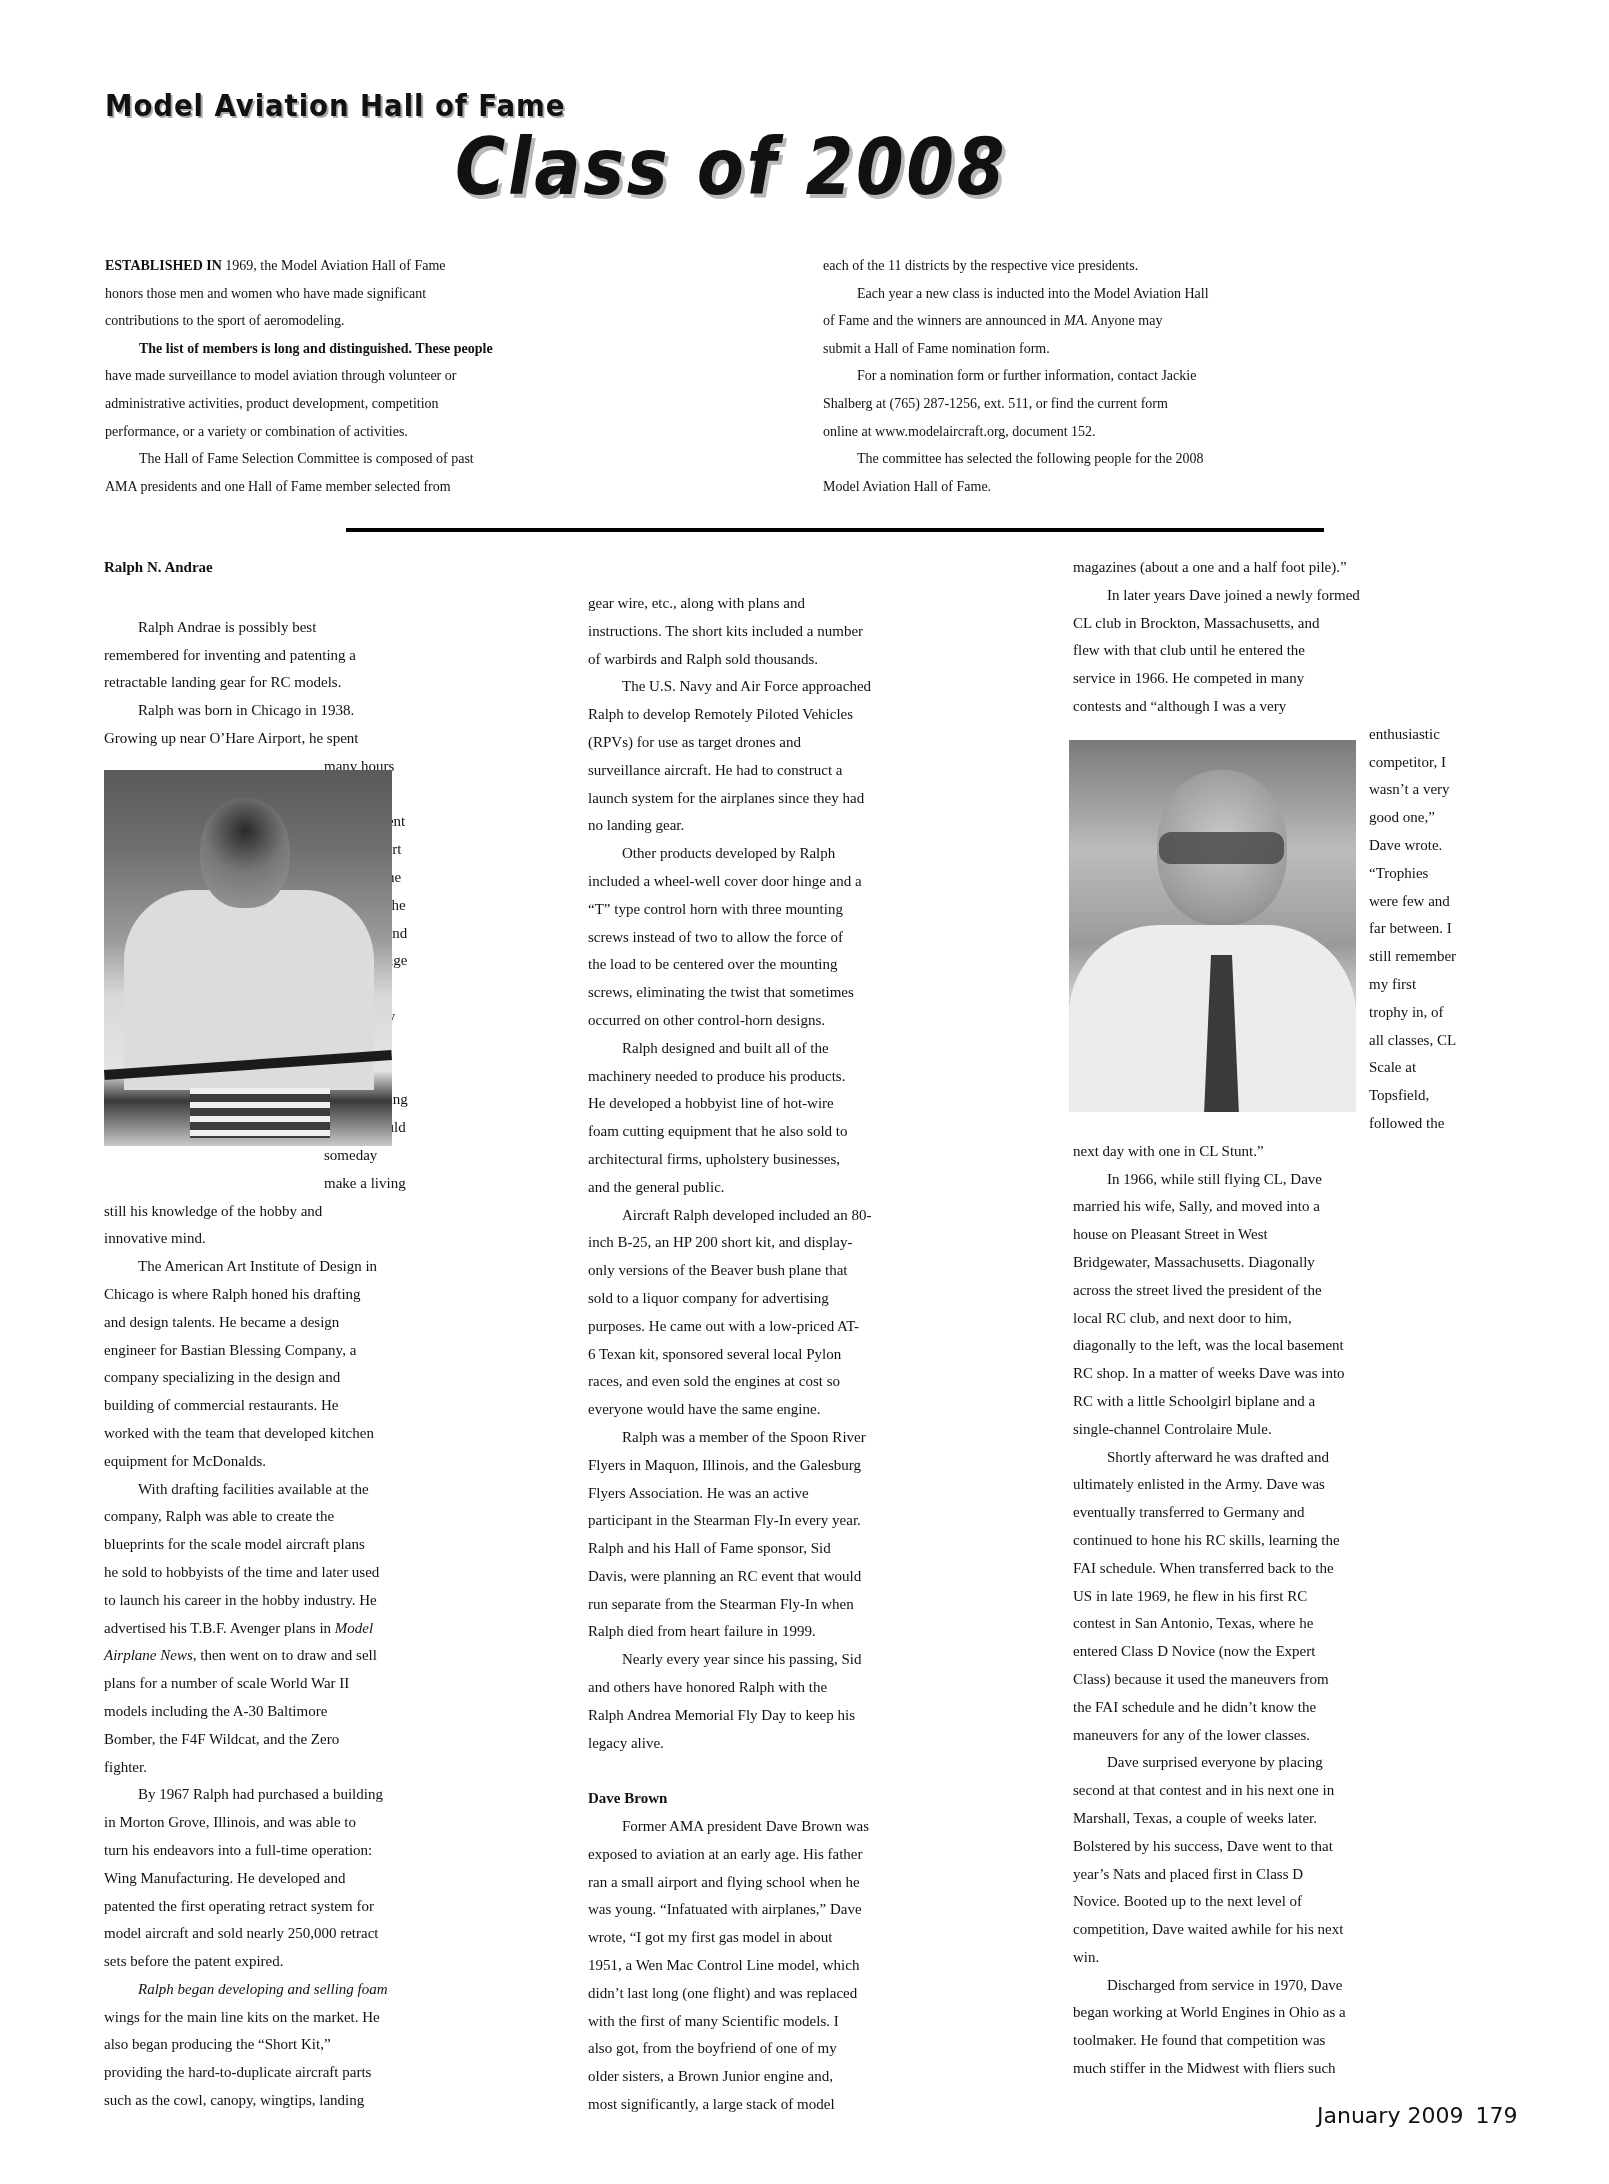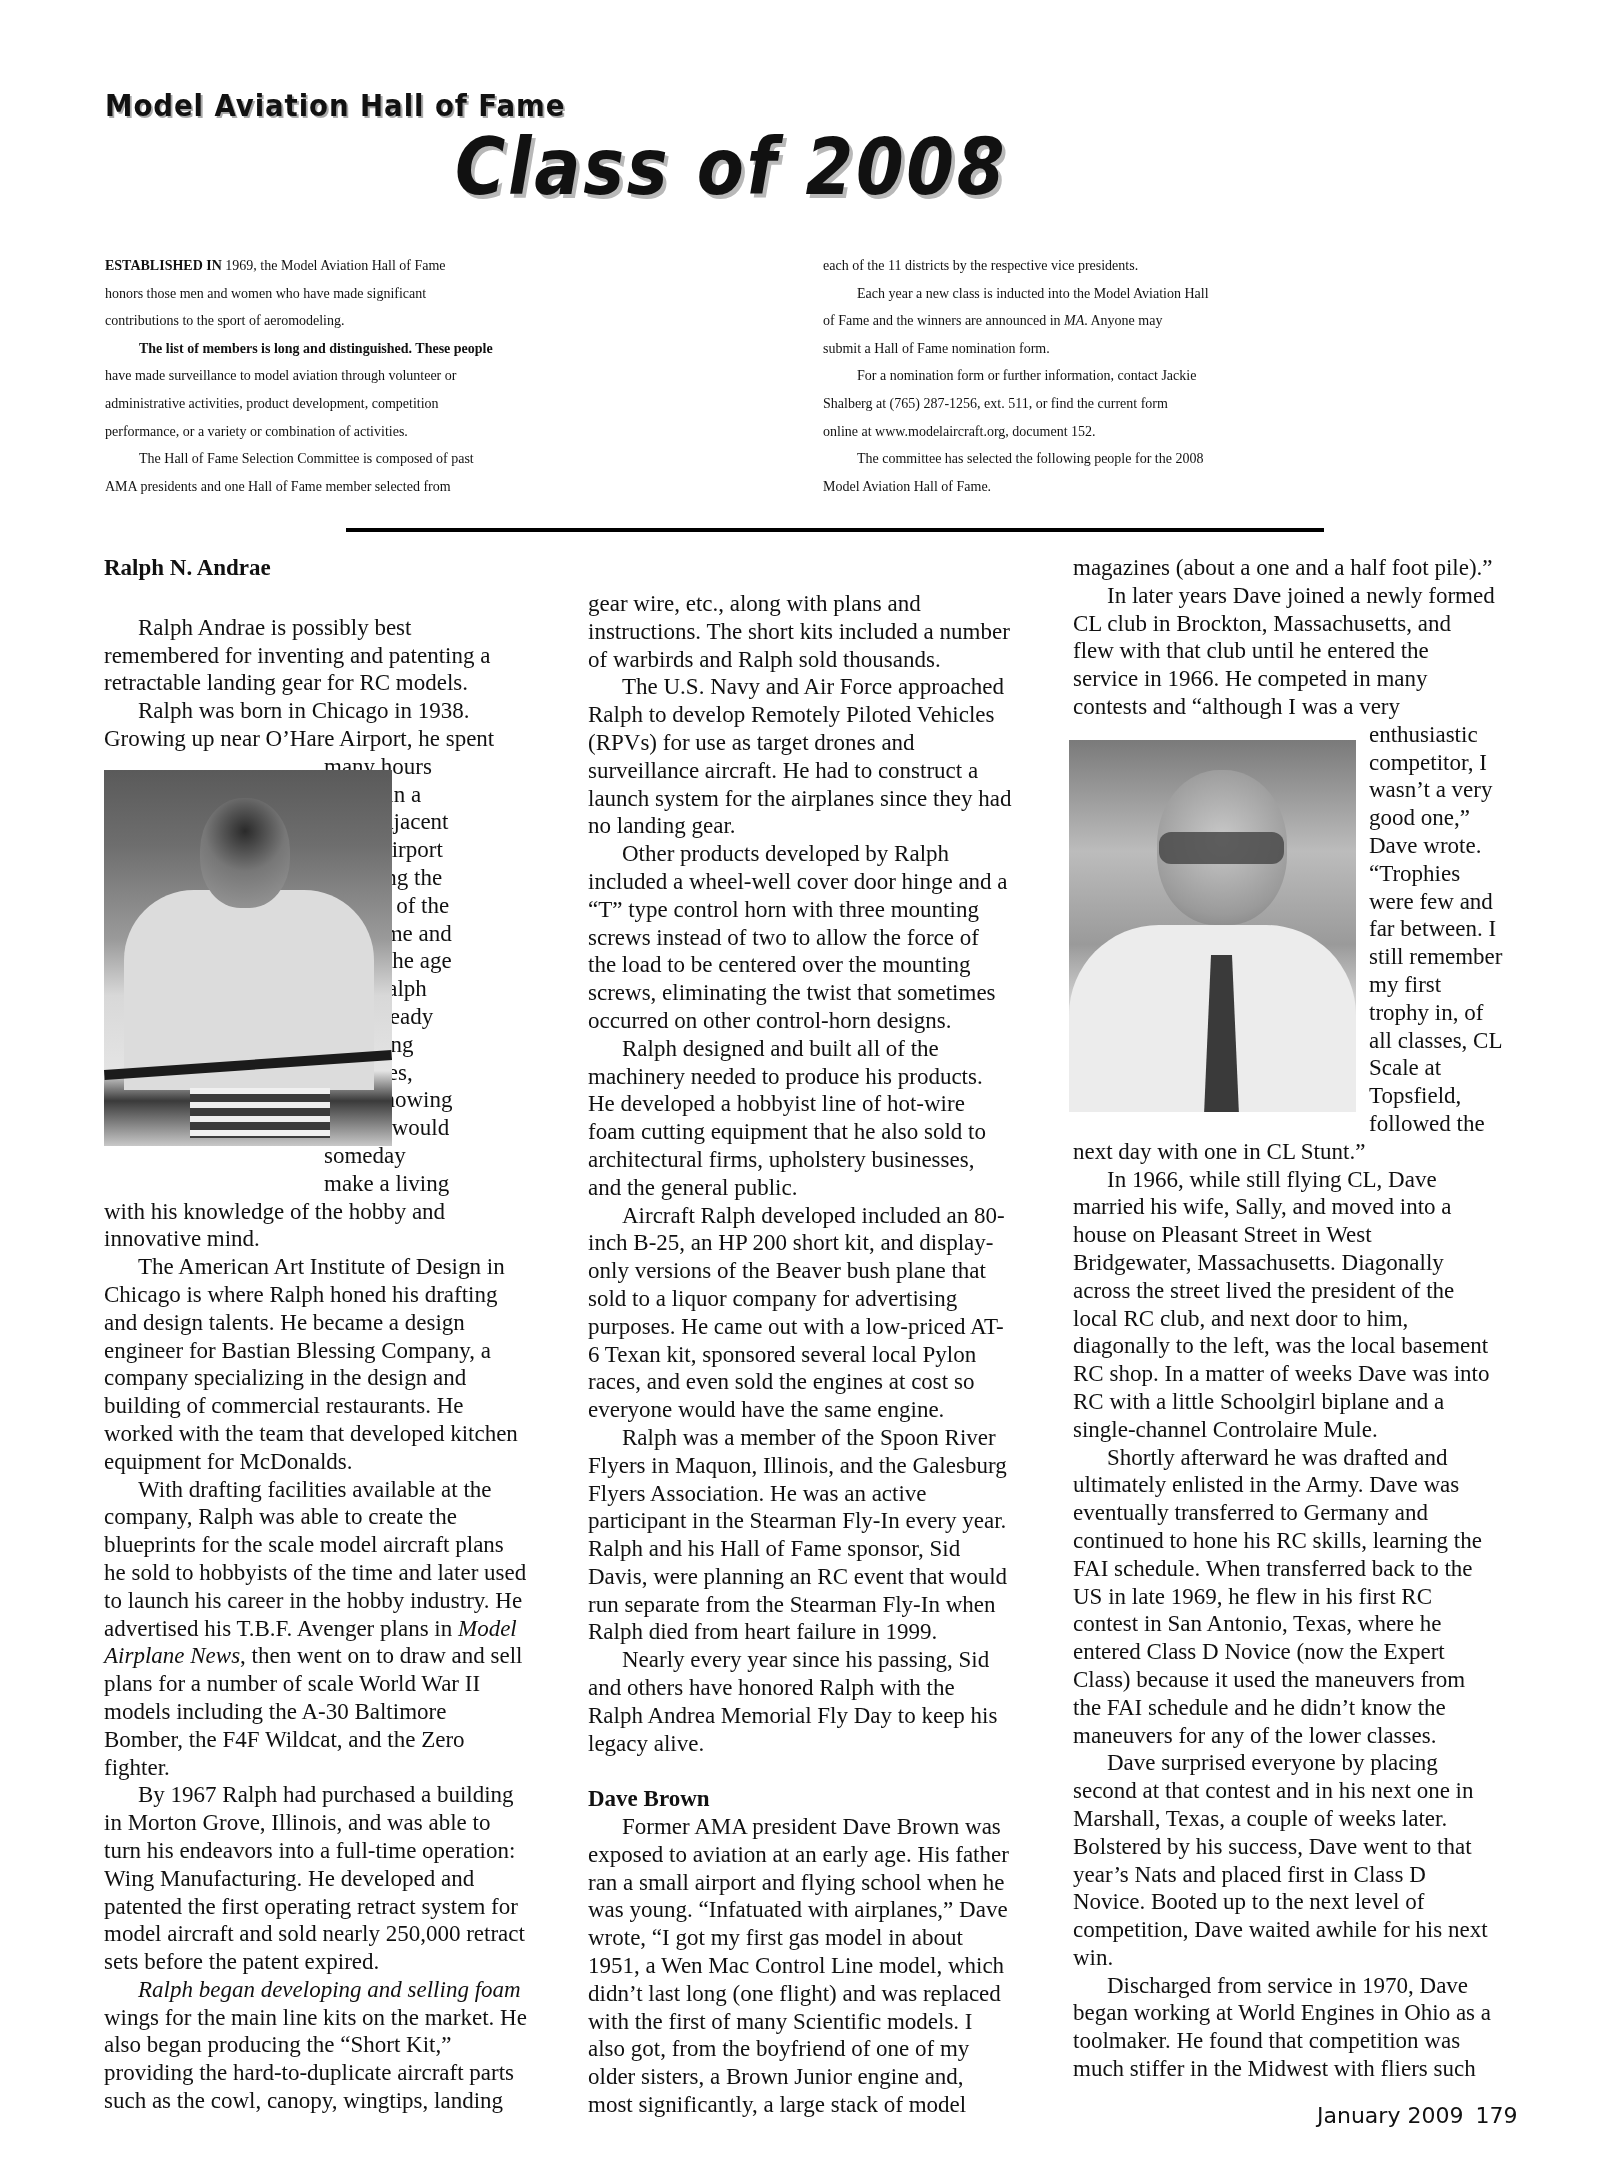--- a/index.html
+++ b/index.html
@@ -18,21 +18,21 @@
     font-family: "DejaVu Sans", "Liberation Sans", sans-serif;
     font-weight: bold; font-style: italic; font-size: 78px; letter-spacing: 3px;
     text-shadow: 4px 4px 0 #b8b8b8;
     transform: scaleX(0.88); transform-origin: left;
   }
 
   .intro { position: absolute; top: 252px; font-size: 14px; line-height: 27.6px; }
   #intro-left { left: 105px; width: 700px; }
   #intro-right { left: 823px; width: 700px; }
 
-  .col { position: absolute; top: 554px; font-size: 23px; line-height: 27.8px; }
+  .col { position: absolute; top: 554px; font-size: 15px; line-height: 27.8px; }
   #col1 { left: 104px; width: 460px; }
   #col2 { left: 588px; width: 462px; margin-top: 36px; }
   #col3 { left: 1073px; width: 460px; }
   .line { display: block; white-space: nowrap; }
   .subhead { font-weight: bold; display: block; }
   .gap { display: block; height: 27.8px; }
 
   #rule { position: absolute; left: 346px; top: 528px; width: 978px; height: 4px; background: #000; }
 
   .photo { position: absolute; overflow: hidden; }
@@ -107,21 +107,21 @@
         <span class="line">was already</span>
         <span class="line">designing</span>
         <span class="line">airplanes,</span>
         <span class="line">little knowing</span>
         <span class="line">that he would</span>
         <span class="line">someday</span>
         <span class="line">make a living</span>
       </div>
   </div>
   <div>
-      <span class="line">with his knowledge of the hobby and</span>
+      <span class="line">still his knowledge of the hobby and</span>
       <span class="line">innovative mind.</span>
       <span class="line" style="padding-left: 34px;">The American Art Institute of Design in</span>
       <span class="line">Chicago is where Ralph honed his drafting</span>
       <span class="line">and design talents. He became a design</span>
       <span class="line">engineer for Bastian Blessing Company, a</span>
       <span class="line">company specializing in the design and</span>
       <span class="line">building of commercial restaurants. He</span>
       <span class="line">worked with the team that developed kitchen</span>
       <span class="line">equipment for McDonalds.</span>
       <span class="line" style="padding-left: 34px;">With drafting facilities available at the</span>

